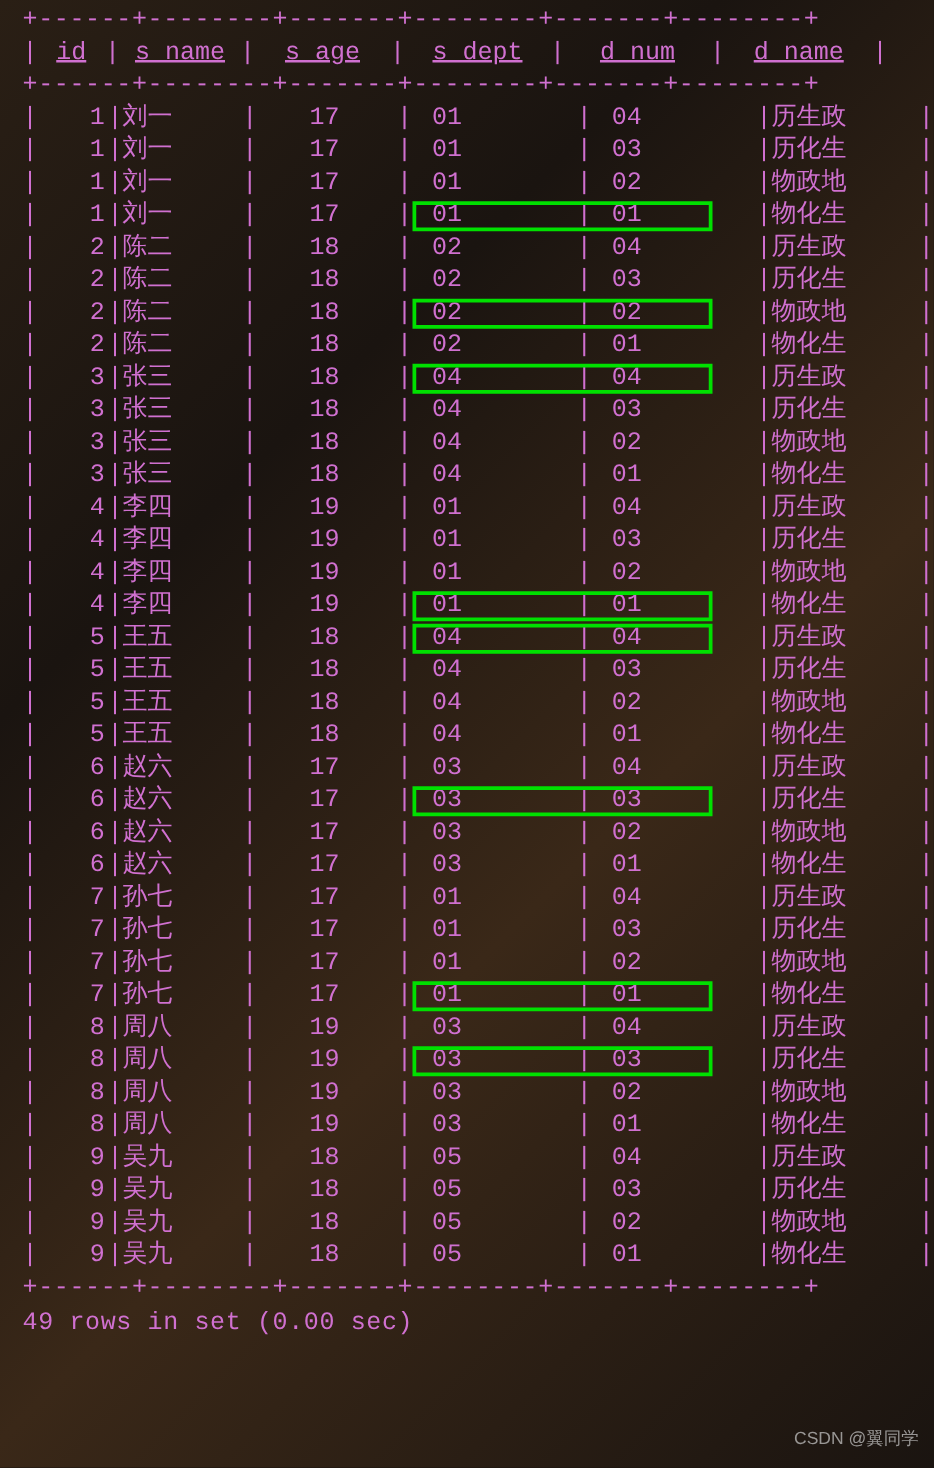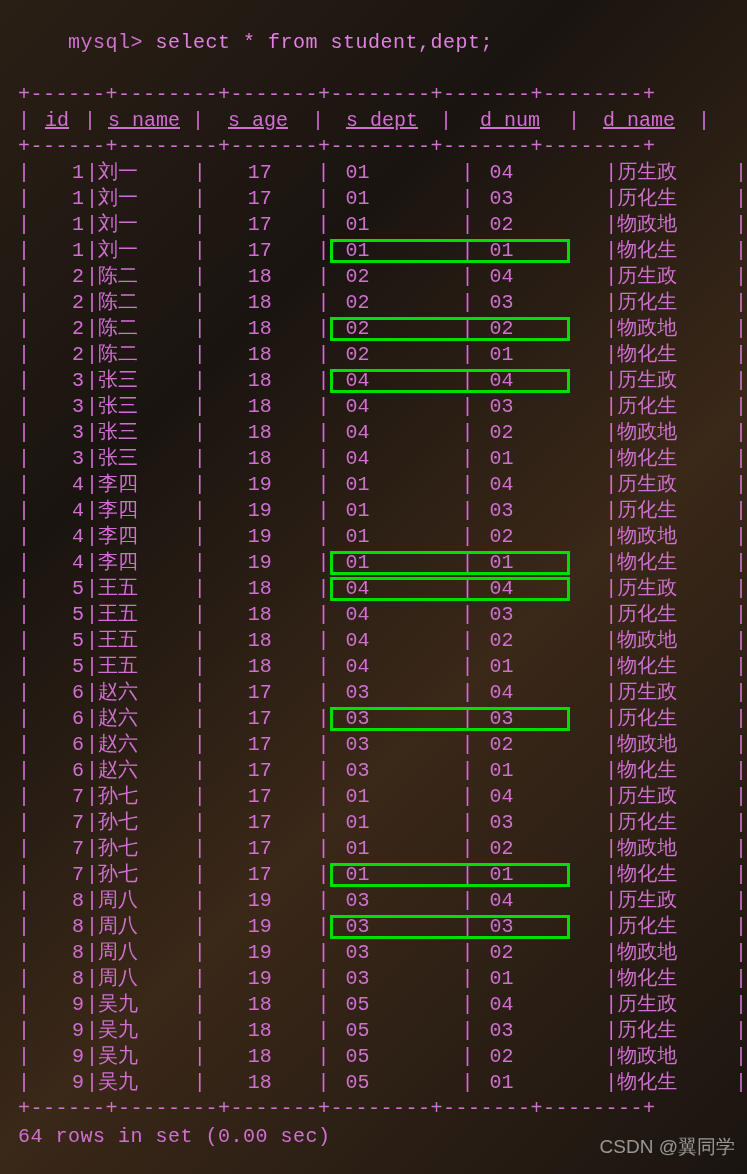--- a/index.html
+++ b/index.html
@@ -58,33 +58,30 @@
     border: 3px solid #00e000;
     pointer-events: none;
     height: 24px;
     box-sizing: border-box;
   }
   .watermark {
     position: absolute;
     right: 12px;
     bottom: 14px;
     color: #cccccc;
-    font-size: 19px;
+    font-size: 14px;
     font-family: sans-serif;
     opacity: 0.7;
   }
 </style>
 </head>
 <body>
 
 <div class="terminal">
 
-  <div class="line">
-    <span class="prompt">mysql&gt;</span> <span class="query">select * from student,dept;</span>
-  </div>
 
   <div class="border-line">+------+--------+-------+--------+-------+--------+</div>
 
   <div class="row hdr">
     <span class="pipe">|</span>
     <span class="cell col-id">id</span>
       <span class="pipe">|</span>
     <span class="cell col-name">s_name</span>
       <span class="pipe">|</span>
     <span class="cell col-age">s_age</span>
@@ -645,18 +642,18 @@
         <span class="pipe">|</span>
         <span class="cell col-dnum">01</span>
         <span class="pipe">|</span>
         <span class="cell col-dname">物化生</span>
         <span class="pipe">|</span>
       </div>
     </div>
 
   <div class="border-line">+------+--------+-------+--------+-------+--------+</div>
 
-  <div class="line" style="margin-top:2px;margin-bottom:2px;">64 rows in set (0.00 sec)</div>
+  <div class="line" style="margin-top:2px;margin-bottom:2px;">49 rows in set (0.00 sec)</div>
   <div class="line">&nbsp;</div>
 
 </div>
 
 <div class="watermark">CSDN @翼同学</div>
 
 </body></html>

